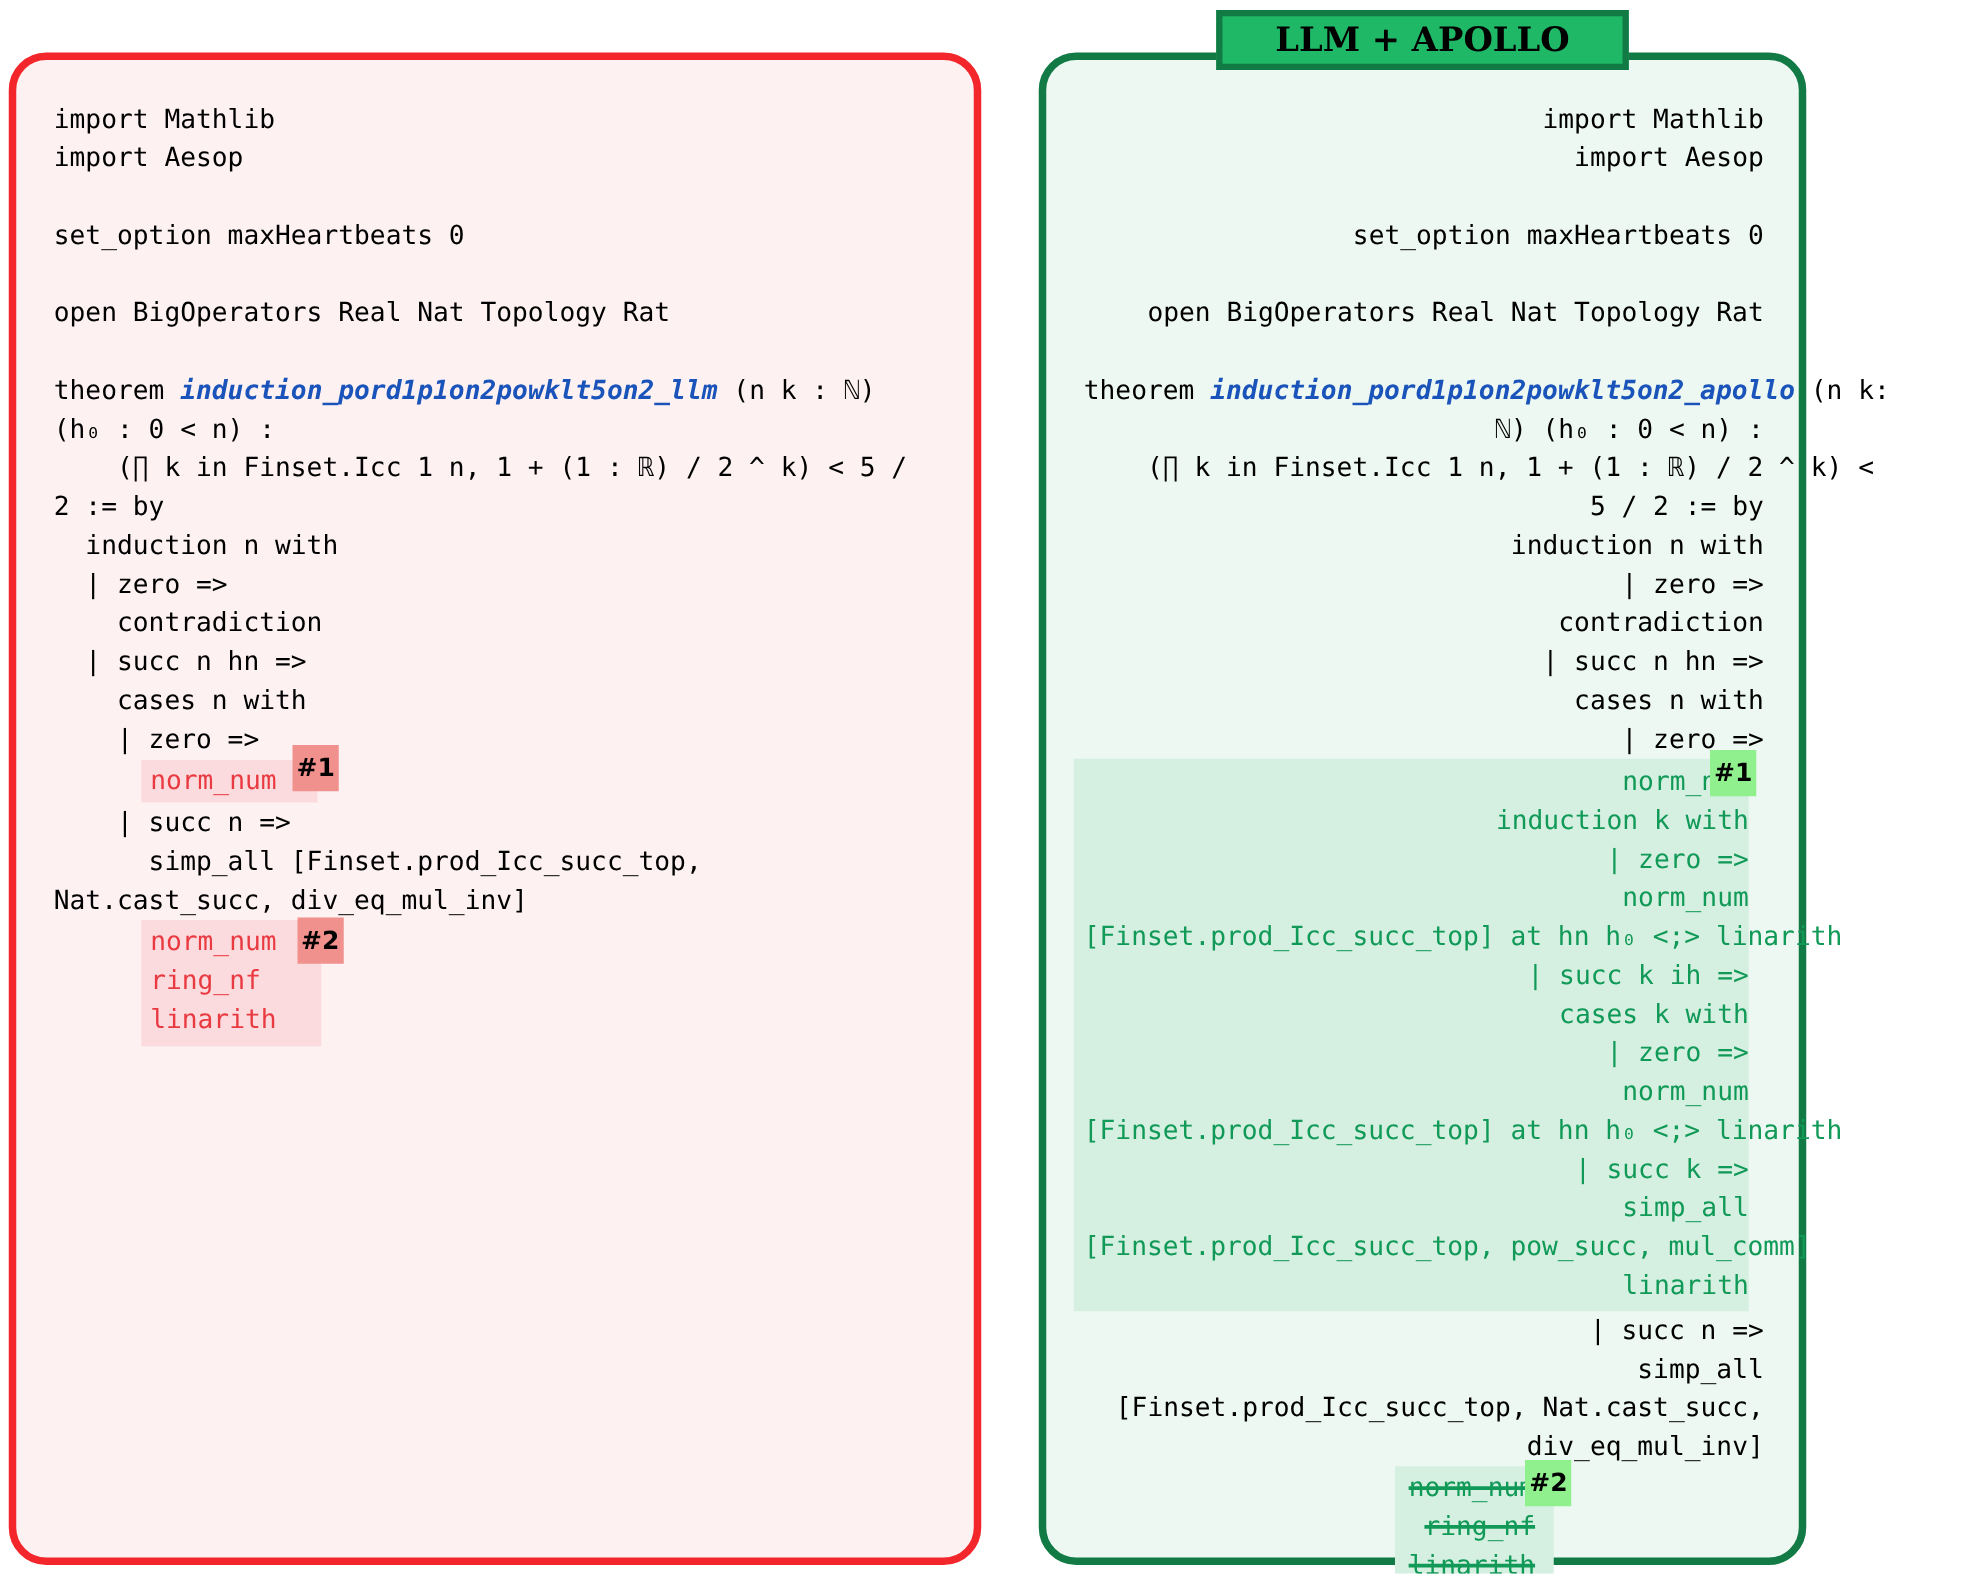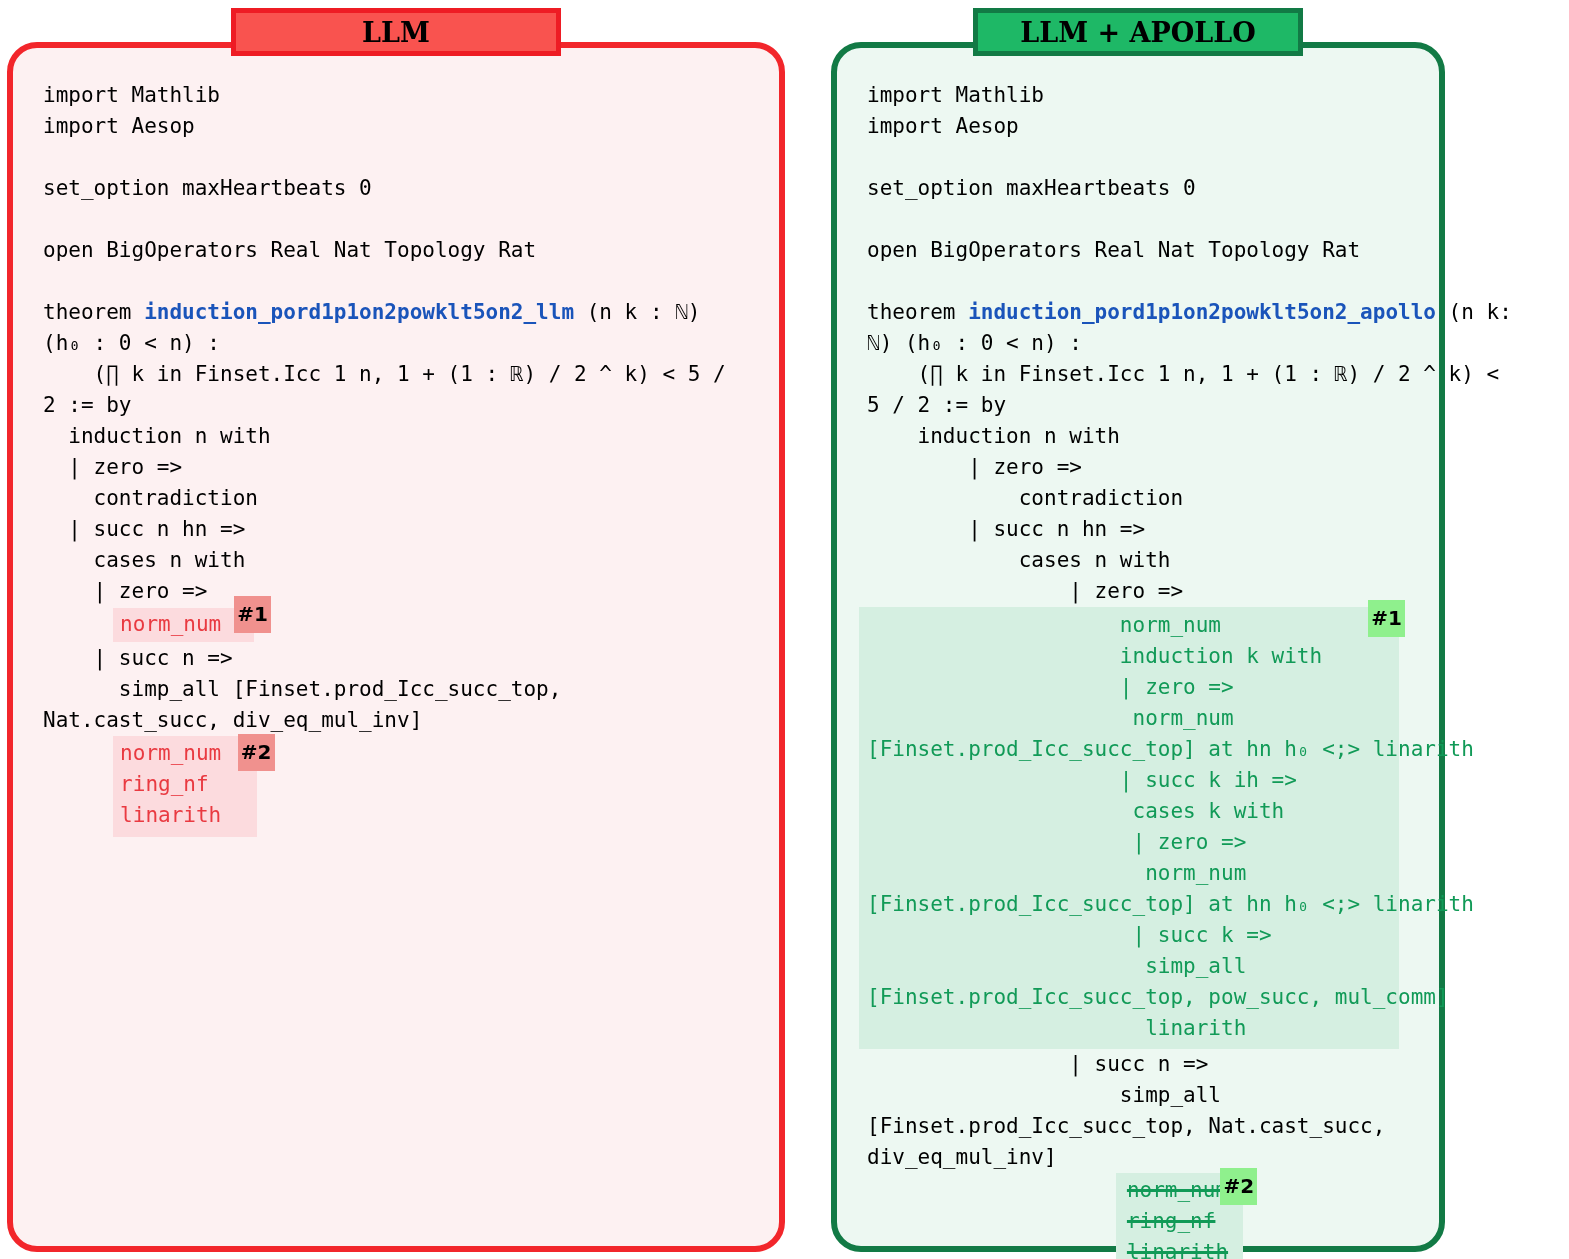--- a/index.html
+++ b/index.html
@@ -14,21 +14,21 @@
   .panel {
     position: absolute;
     top: 42px;
     height: 1210px;
     box-sizing: border-box;
     border: 6px solid var(--border);
     border-radius: 30px;
     background: var(--bg);
   }
   #panel-llm    { left: 7px;   width: 778px; }
-  #panel-apollo { left: 831px; width: 614px; }
+  #panel-apollo { left: 831px; width: 614px; text-align: right; }
 
   .panel-title {
     position: absolute;
     top: -40px;
     left: 50%;
     transform: translateX(-50%);
     min-width: 330px;
     height: 48px;
     box-sizing: border-box;
     border: 5px solid var(--title-border);
@@ -46,21 +46,21 @@
   .code {
     position: relative;
     margin: 16px;
     padding: 16px 12px 0 14px;
     font-size: 21px;
     line-height: 31px;
     color: var(--code-text, #000);
   }
   .line { white-space: pre; min-height: 31px; }
   .seg-kw   { font-weight: normal; }
-  .seg-name { font-weight: bold; color: var(--name-color, #1a54ba); }
+  .seg-name { font-weight: bold; color: var(--name-color, #1a54ba); font-style: italic; }
 
   .hl-block { position: relative; background: var(--hl-bg); }
   .hl-block .line { color: var(--hl-text); font-weight: normal; }
   .hl-fit  { width: fit-content; }
   .hl-full { margin-left: -8px; margin-right: 12px; padding: 3px 0 5px 8px; }
   .hl-strike .line {
     text-decoration: line-through;
     text-decoration-thickness: 3px;
   }
 
@@ -90,23 +90,20 @@
 
   .blk-apollo-2 { margin-left: calc(19.5ch + 2px); padding: 2px 1.2ch 4px 0.9ch; }
   .blk-apollo-2 .badge { top: -5px; right: -14px; }
 </style>
 </head>
 <body style="--name-color: #1a54ba; --code-text: #000000; background: rgb(255, 255, 255);">
 
 <div class="figure">
 
   <section class="panel" id="panel-llm" style="--border: #f2262b; --bg: #fdf1f2; --title-bg: #f9534f; --title-border: #ee1c24; --hl-text: #e93a41; --hl-bg: #fcdbde; --badge-bg: #f0918e;">
-    <div class="panel-title">
-      <span>LLM</span>
-    </div>
     <pre class="code"><div class="line"><span>import Mathlib</span></div><div class="line"><span>import Aesop</span></div><div class="line"><span></span></div><div class="line"><span>set_option maxHeartbeats 0</span></div><div class="line"><span></span></div><div class="line"><span>open BigOperators Real Nat Topology Rat</span></div><div class="line"><span></span></div><div class="line"><span class="seg-kw">theorem </span><span class="seg-name">induction_pord1p1on2powklt5on2_llm</span><span> (n k : ℕ)</span></div><div class="line"><span>(h₀ : 0 &lt; n) :</span></div><div class="line"><span>    (∏ k in Finset.Icc 1 n, 1 + (1 : ℝ) / 2 ^ k) &lt; 5 /</span></div><div class="line"><span>2 := by</span></div><div class="line"><span>  induction n with</span></div><div class="line"><span>  | zero =&gt;</span></div><div class="line"><span>    contradiction</span></div><div class="line"><span>  | succ n hn =&gt;</span></div><div class="line"><span>    cases n with</span></div><div class="line"><span>    | zero =&gt;</span></div><div class="hl-block blk-llm-1 hl-fit"><span class="badge" style="color: rgb(0, 0, 0);">#1</span><div class="line"><span>norm_num</span></div></div><div class="line"><span>    | succ n =&gt;</span></div><div class="line"><span>      simp_all [Finset.prod_Icc_succ_top,</span></div><div class="line"><span>Nat.cast_succ, div_eq_mul_inv]</span></div><div class="hl-block blk-llm-2 hl-fit"><span class="badge" style="color: rgb(0, 0, 0);">#2</span><div class="line"><span>norm_num</span></div><div class="line"><span>ring_nf</span></div><div class="line"><span>linarith</span></div></div></pre>
   </section>
 
   <section class="panel" id="panel-apollo" style="--border: #127a45; --bg: #edf8f2; --title-bg: #1eb866; --title-border: #127a45; --hl-text: #119a57; --hl-bg: #d5efe1; --badge-bg: #8ff08d;">
     <div class="panel-title">
       <span>LLM + APOLLO</span>
     </div>
     <pre class="code"><div class="line"><span>import Mathlib</span></div><div class="line"><span>import Aesop</span></div><div class="line"><span></span></div><div class="line"><span>set_option maxHeartbeats 0</span></div><div class="line"><span></span></div><div class="line"><span>open BigOperators Real Nat Topology Rat</span></div><div class="line"><span></span></div><div class="line"><span class="seg-kw">theorem </span><span class="seg-name">induction_pord1p1on2powklt5on2_apollo</span><span> (n k:</span></div><div class="line"><span>ℕ) (h₀ : 0 &lt; n) :</span></div><div class="line"><span>    (∏ k in Finset.Icc 1 n, 1 + (1 : ℝ) / 2 ^ k) &lt;</span></div><div class="line"><span>5 / 2 := by</span></div><div class="line"><span>    induction n with</span></div><div class="line"><span>        | zero =&gt;</span></div><div class="line"><span>            contradiction</span></div><div class="line"><span>        | succ n hn =&gt;</span></div><div class="line"><span>            cases n with</span></div><div class="line"><span>                | zero =&gt;</span></div><div class="hl-block blk-apollo-1 hl-full"><span class="badge" style="color: rgb(0, 0, 0);">#1</span><div class="line"><span>                    norm_num</span></div><div class="line"><span>                    induction k with</span></div><div class="line"><span>                    | zero =&gt;</span></div><div class="line"><span>                     norm_num</span></div><div class="line"><span>[Finset.prod_Icc_succ_top] at hn h₀ &lt;;&gt; linarith</span></div><div class="line"><span>                    | succ k ih =&gt;</span></div><div class="line"><span>                     cases k with</span></div><div class="line"><span>                     | zero =&gt;</span></div><div class="line"><span>                      norm_num</span></div><div class="line"><span>[Finset.prod_Icc_succ_top] at hn h₀ &lt;;&gt; linarith</span></div><div class="line"><span>                     | succ k =&gt;</span></div><div class="line"><span>                      simp_all</span></div><div class="line"><span>[Finset.prod_Icc_succ_top, pow_succ, mul_comm]</span></div><div class="line"><span>                      linarith</span></div></div><div class="line"><span>                | succ n =&gt;</span></div><div class="line"><span>                    simp_all</span></div><div class="line"><span>[Finset.prod_Icc_succ_top, Nat.cast_succ,</span></div><div class="line"><span>div_eq_mul_inv]</span></div><div class="hl-block blk-apollo-2 hl-fit hl-strike"><span class="badge" style="color: rgb(0, 0, 0);">#2</span><div class="line"><span>norm_num</span></div><div class="line"><span>ring_nf</span></div><div class="line"><span>linarith</span></div></div></pre>
   </section>
 

